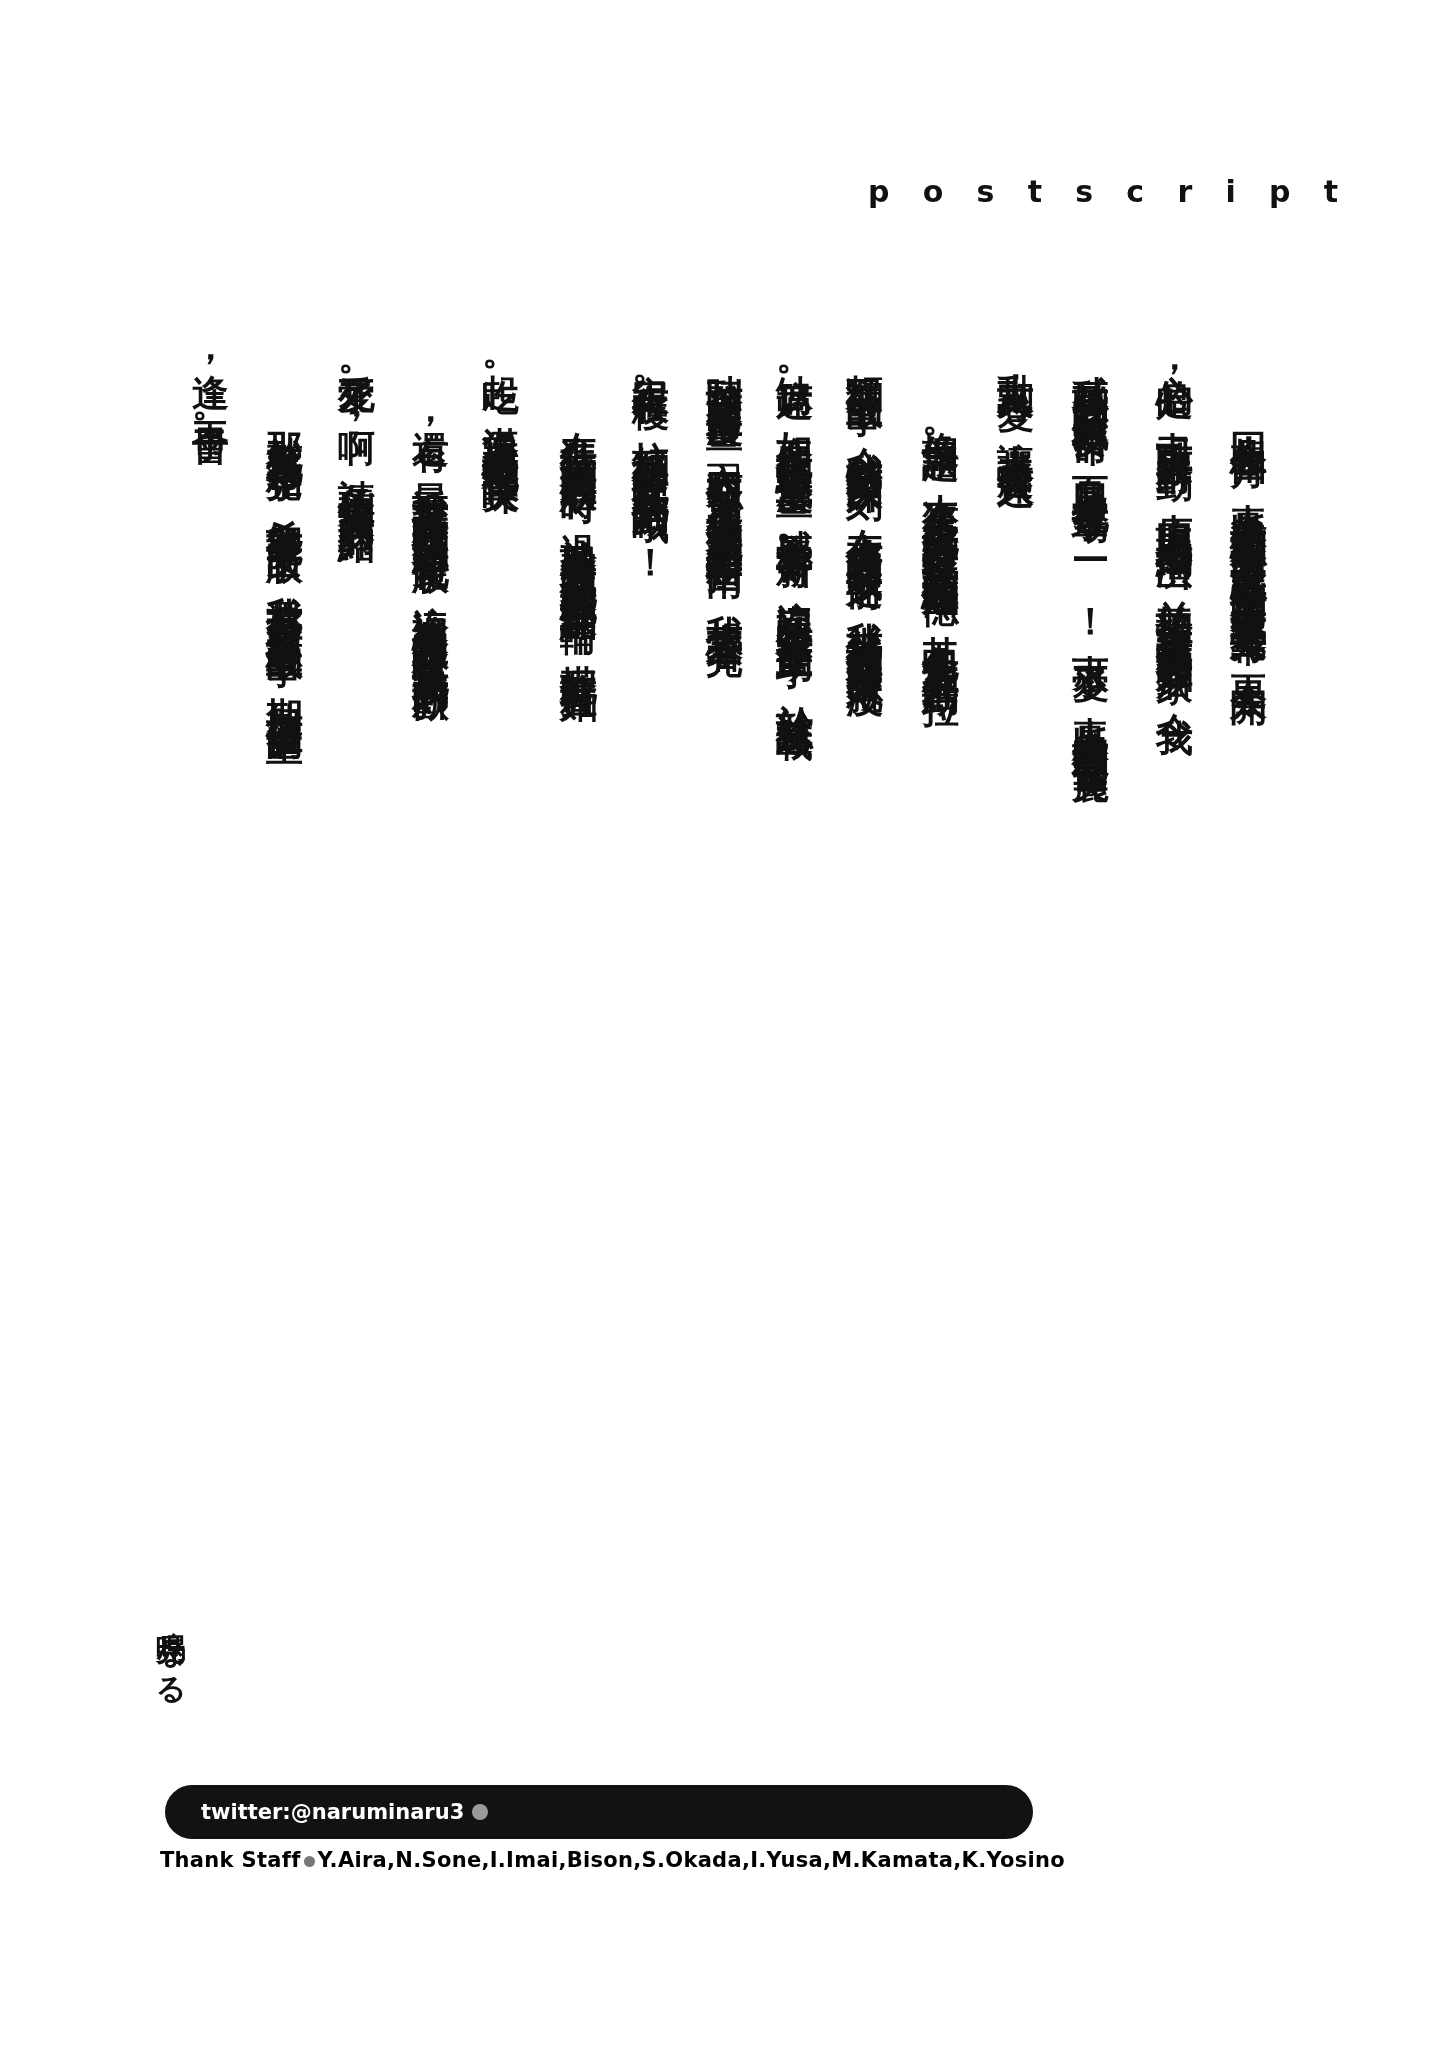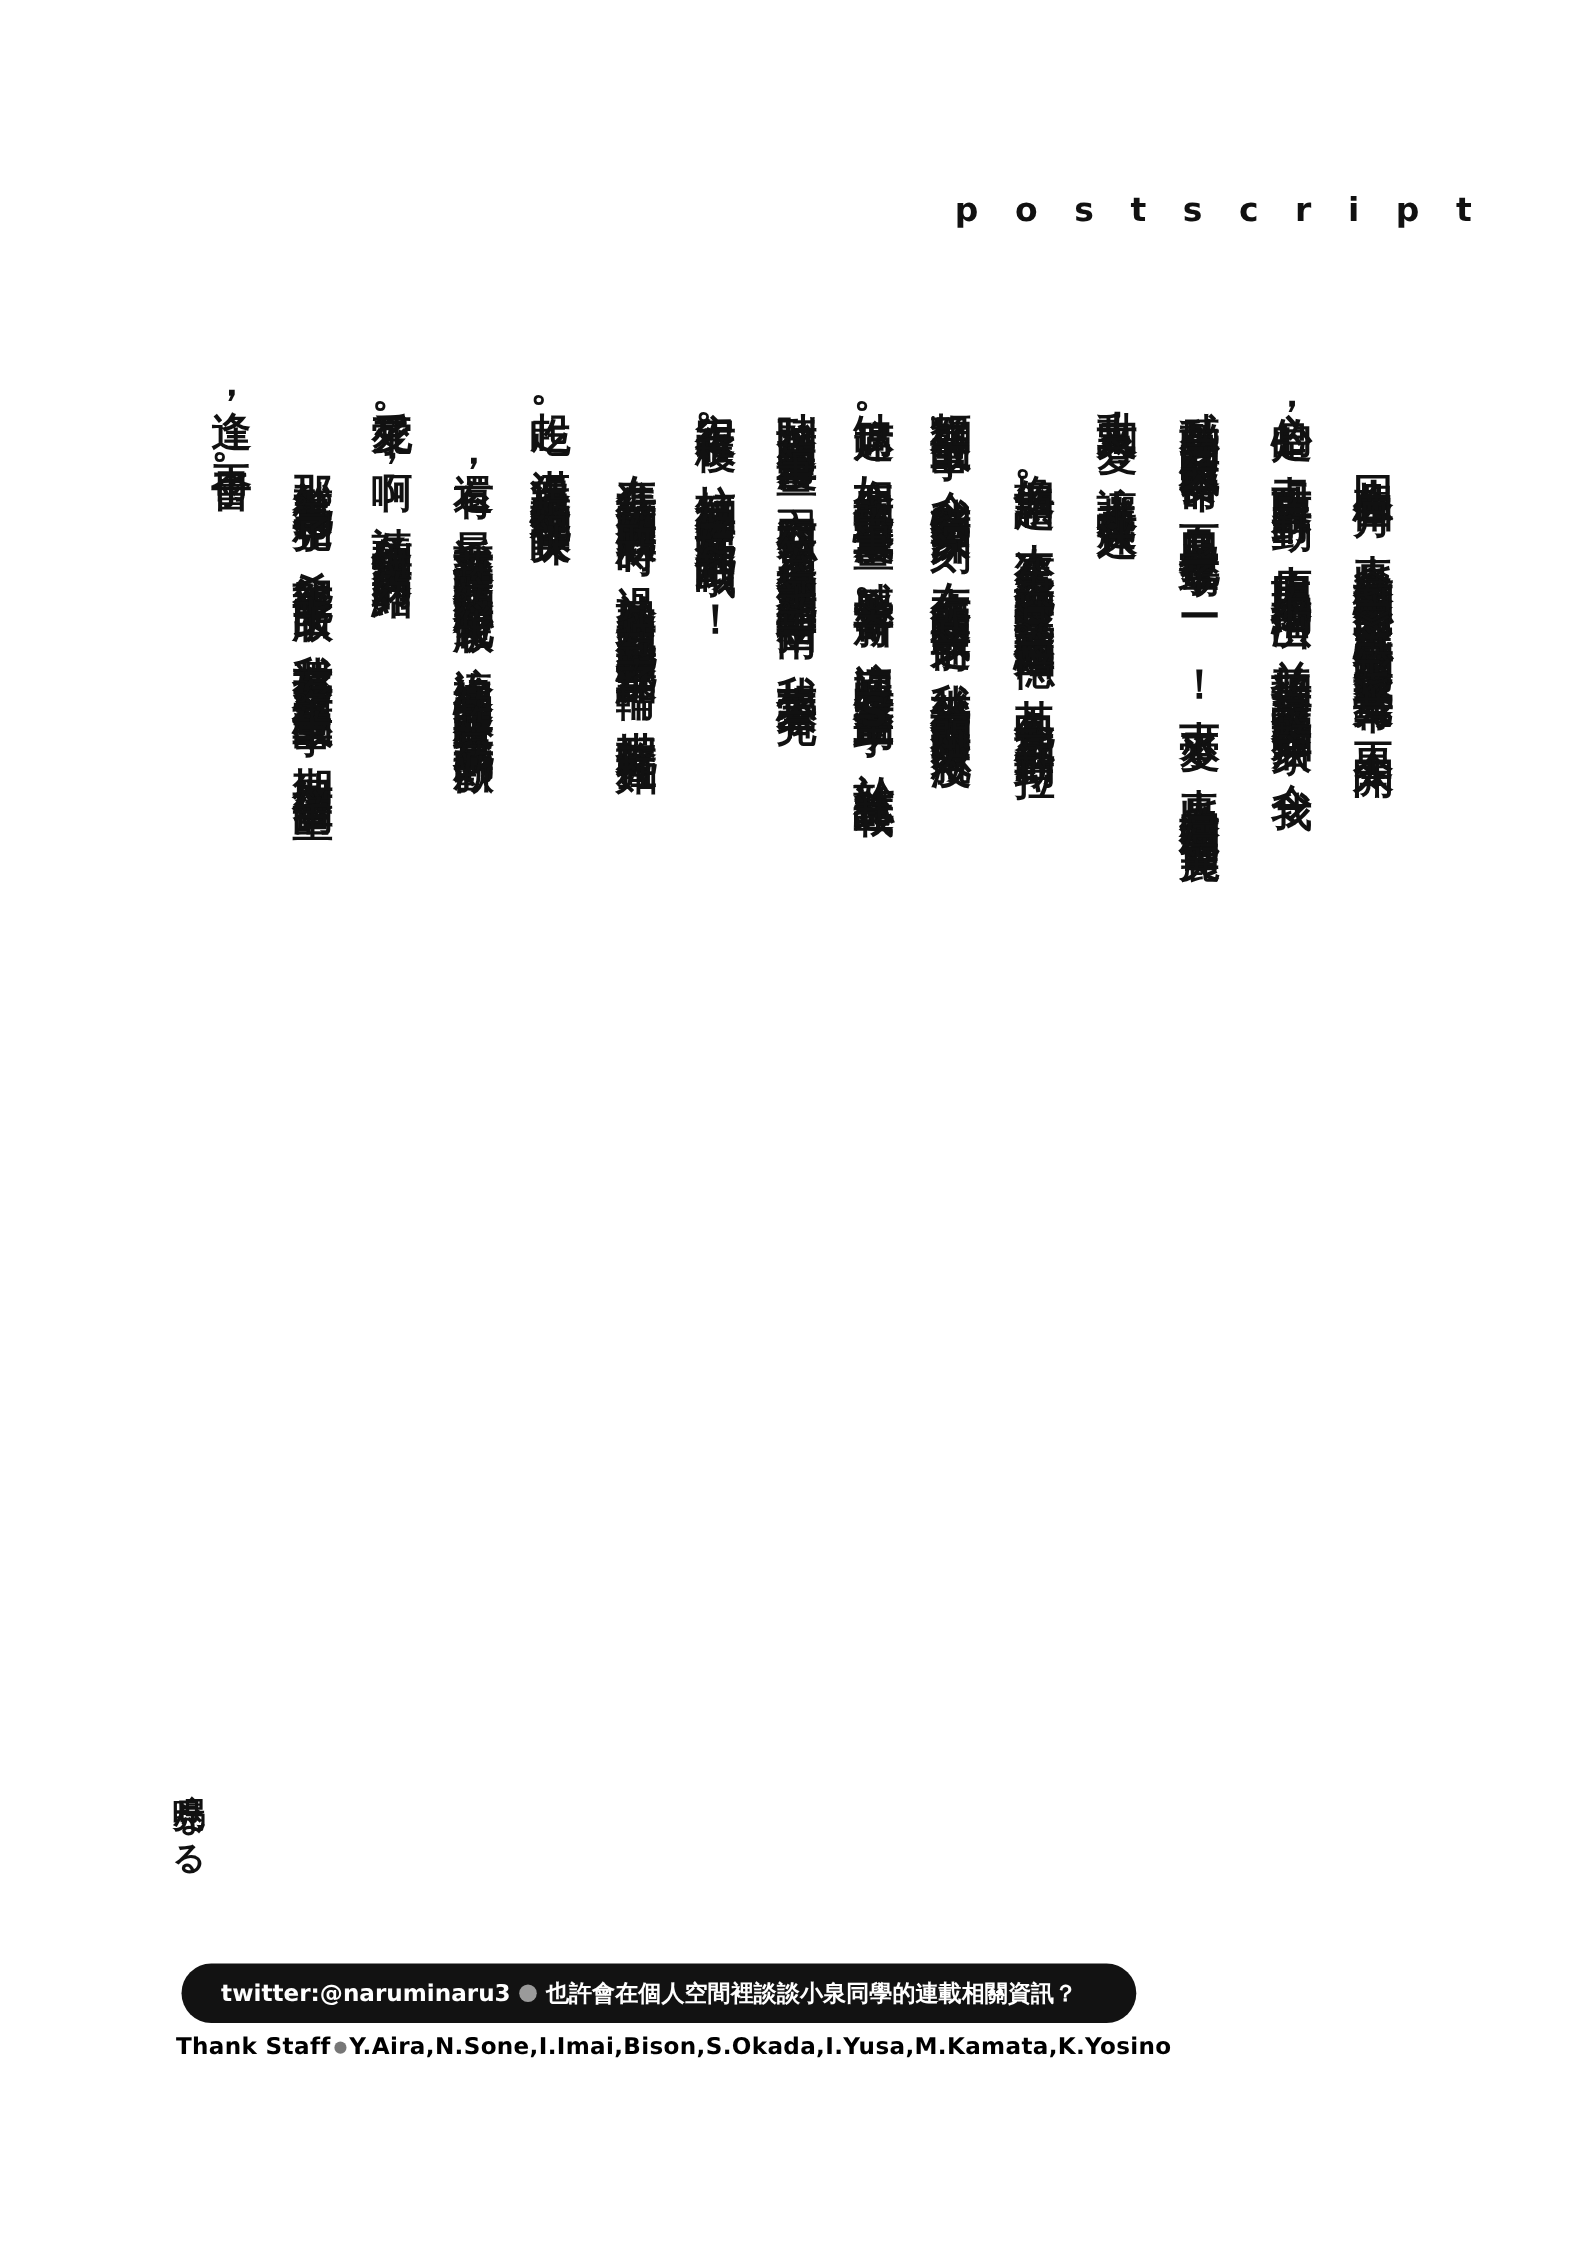--- a/index.html
+++ b/index.html
@@ -56,18 +56,17 @@
 
 <div class="sig">鳴見なる</div>
 
 <svg class="tail" width="60" height="45" style="position:absolute; left:188px; top:1746px; overflow:visible;">
   <polygon points="0,0 45,42 14,42" fill="#121212"></polygon>
 </svg>
 
 <div class="bubble">
   <span>twitter:@naruminaru3</span>
   <span class="dot"></span>
-  <span>也許會在個人空間裡談談小泉同學的連載相關資訊？</span>
 </div>
 
 <div class="staff">
   <span>Thank Staff</span><span class="mark"></span><span>Y.Aira,N.Sone,I.Imai,Bison,S.Okada,I.Yusa,M.Kamata,K.Yosino</span>
 </div>
 
 </body></html>

